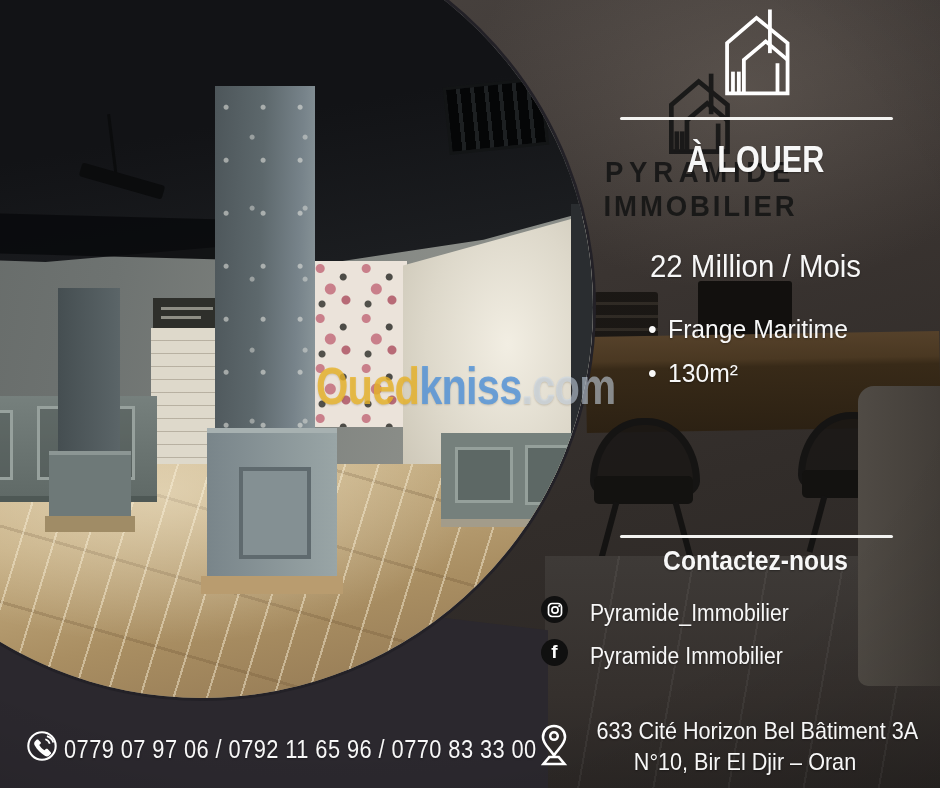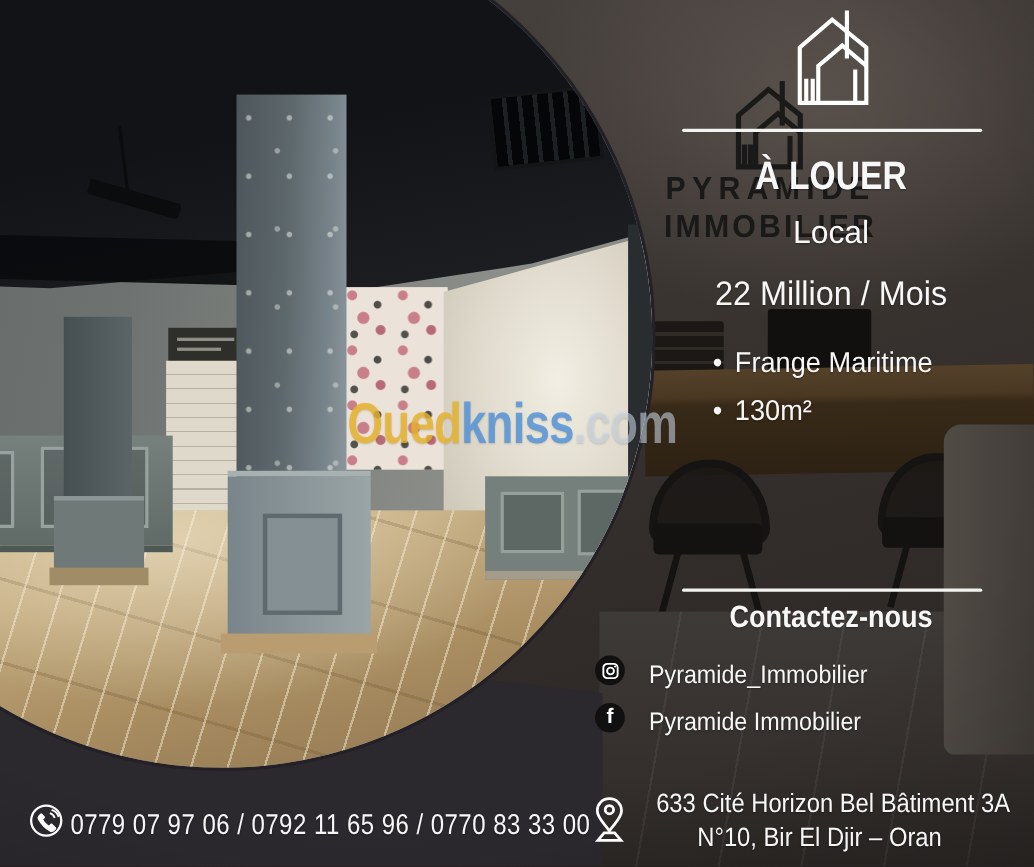--- a/index.html
+++ b/index.html
@@ -213,21 +213,20 @@
     <path d="M12 100 V40 L47 10 L84 40 V100 H12 Z"></path>
     <path d="M32 100 V60 L58 38 L84 60"></path>
     <line x1="63" y1="0" x2="63" y2="52"></line>
     <line x1="72" y1="64" x2="72" y2="100"></line>
     <line x1="19" y1="74" x2="19" y2="100"></line>
     <line x1="26" y1="74" x2="26" y2="100"></line>
   </svg>
 
   <div class="abs divider d1"></div>
   <div class="abs t ctr alouer">À LOUER</div>
-  <div class="abs t ctr local">Local</div>
   <div class="abs t ctr price">22 Million / Mois</div>
 
   <div class="abs t feat f1">
     <span class="b">•</span><span>Frange Maritime</span>
   </div>
   <div class="abs t feat f2">
     <span class="b">•</span><span>130m²</span>
   </div>
 
   <div class="abs divider d2"></div>

